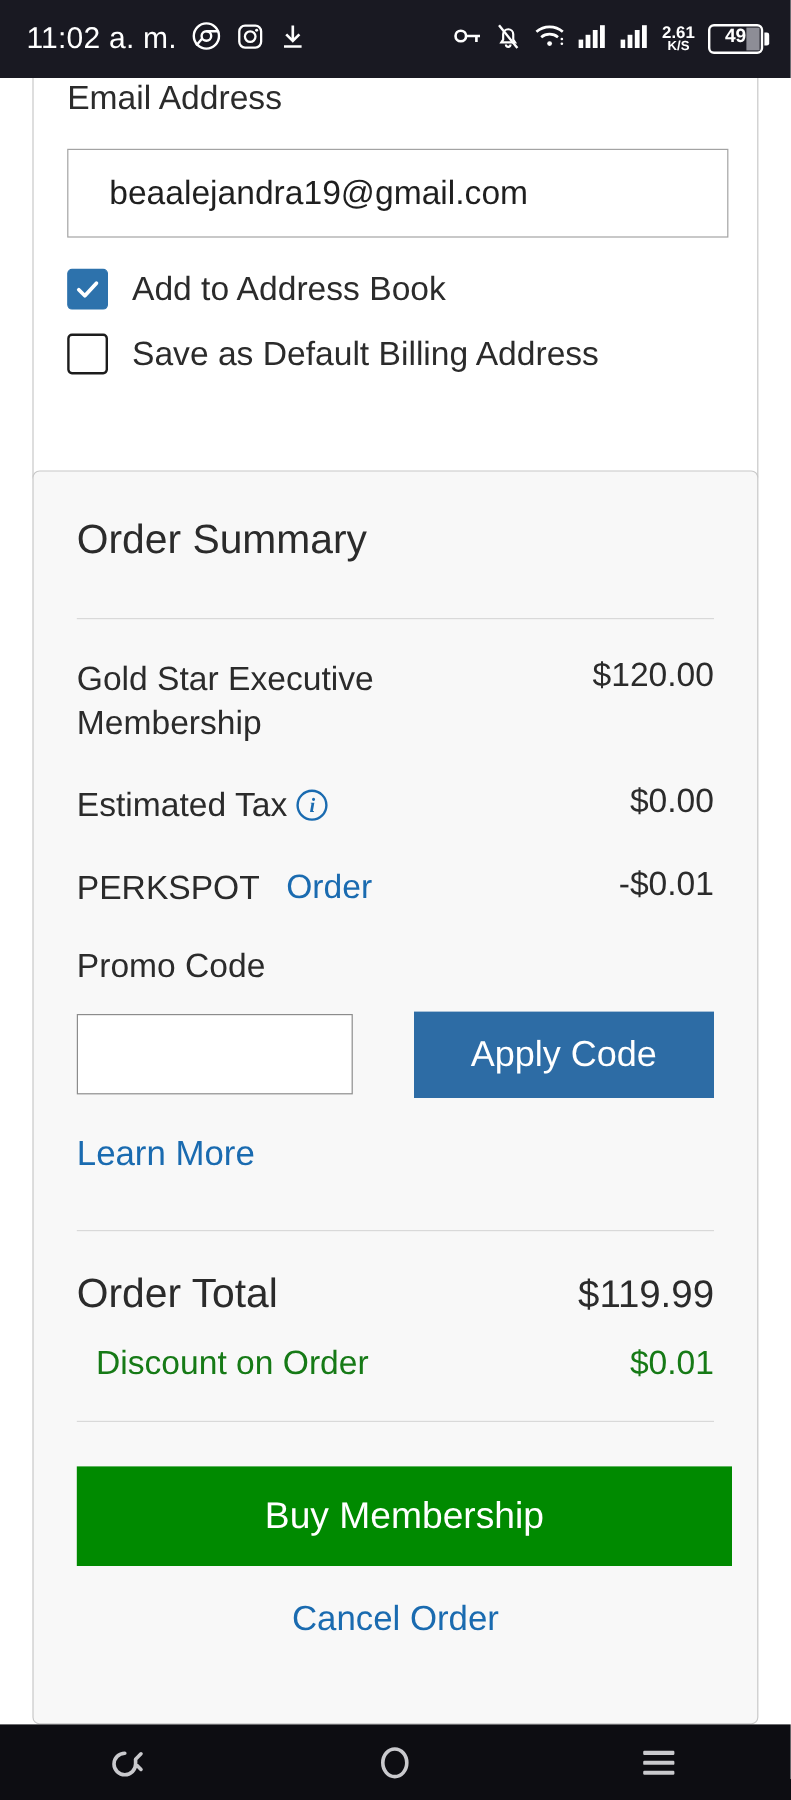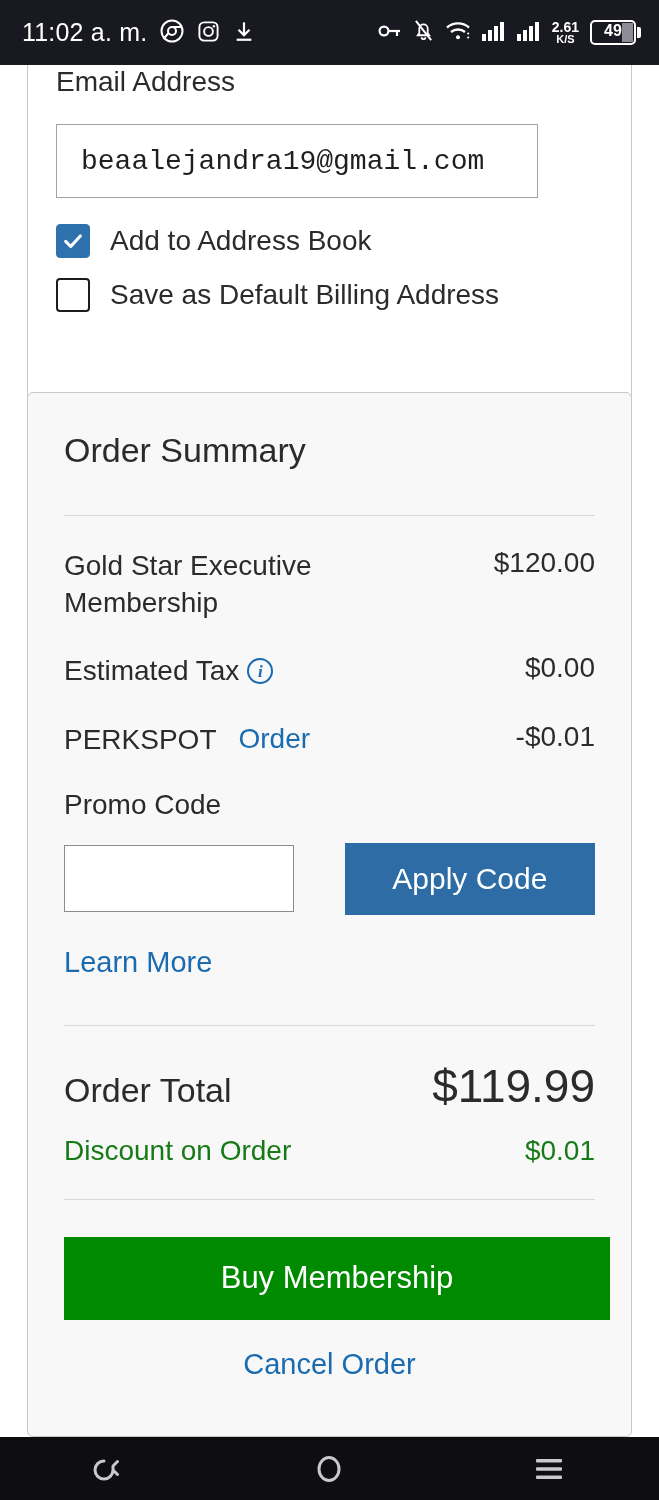--- a/index.html
+++ b/index.html
@@ -52,24 +52,24 @@
 
   
   .card-billing {
     position:absolute; left:27px; top:-42px; width:605px; height:380px;
     padding:0 28px;
   }
   .field-label {
     font-size:28px; color:#2b2b2b; margin-top:42px;
   }
   .email-input {
-    margin-top:26px; width:482px; height:74px;
+    margin-top:26px; width:551px; height:74px;
     border:1px solid #a3a3a3; background:#ffffff;
-    display:flex; align-items:center; padding-left:24px;
-    font-size:28px; color:#1f1f1f;font-family:Liberation Mono, monospace;
+    display:flex; align-items:center; padding-left:34px;
+    font-size:28px; color:#1f1f1f;
   }
   .cb-row { display:flex; align-items:center; margin-top:26px; }
   .cb-row.second { margin-top:20px; }
   .cb {
     width:34px; height:34px; border-radius:4px; flex:none;
     display:flex; align-items:center; justify-content:center;
   }
   .cb.checked { background:#2d72ac; border:1px solid #2d72ac; }
   .cb.unchecked { background:#ffffff; border:2px solid #1c1c1c; }
   .cb-label { font-size:28px; color:#2b2b2b; margin-left:20px; }
@@ -108,22 +108,22 @@
   .apply-btn {
     width:265px; height:72px; background:#2d6ca5; color:#ffffff;
     font-size:30px; display:flex; align-items:center; justify-content:center;
     margin-left:51px; border:none; cursor:pointer;
   }
   .learn-more { display:inline-block; font-size:29px; color:#1a6bb0; margin-top:31px; }
   .hr.mid { margin-top:46px; }
 
   .total-row { display:flex; justify-content:space-between; align-items:baseline; margin-top:33px; }
   .total-name { font-size:34px; color:#2b2b2b; }
-  .total-val { font-size:46px; color:#2b2b2b; }
-  .disc-row { display:flex; justify-content:space-between; align-items:flex-start; margin-top:22px; }
+  .total-val { font-size:32px; color:#2b2b2b; }
+  .disc-row { display:flex; justify-content:space-between; align-items:flex-start; margin-top:22px;margin-left:16px; }
   .disc-name, .disc-val { font-size:28px; color:#167a16; }
   .hr.bot { margin-top:32px; }
 
   .buy-btn {
     display:flex; align-items:center; justify-content:center;
     width:546px; height:83px; background:#008a00; color:#ffffff;
     font-size:31px; margin-top:37px; border:none; cursor:pointer;
   }
   .cancel-link {
     display:block; text-align:center; font-size:29px; color:#1a6bb0;

